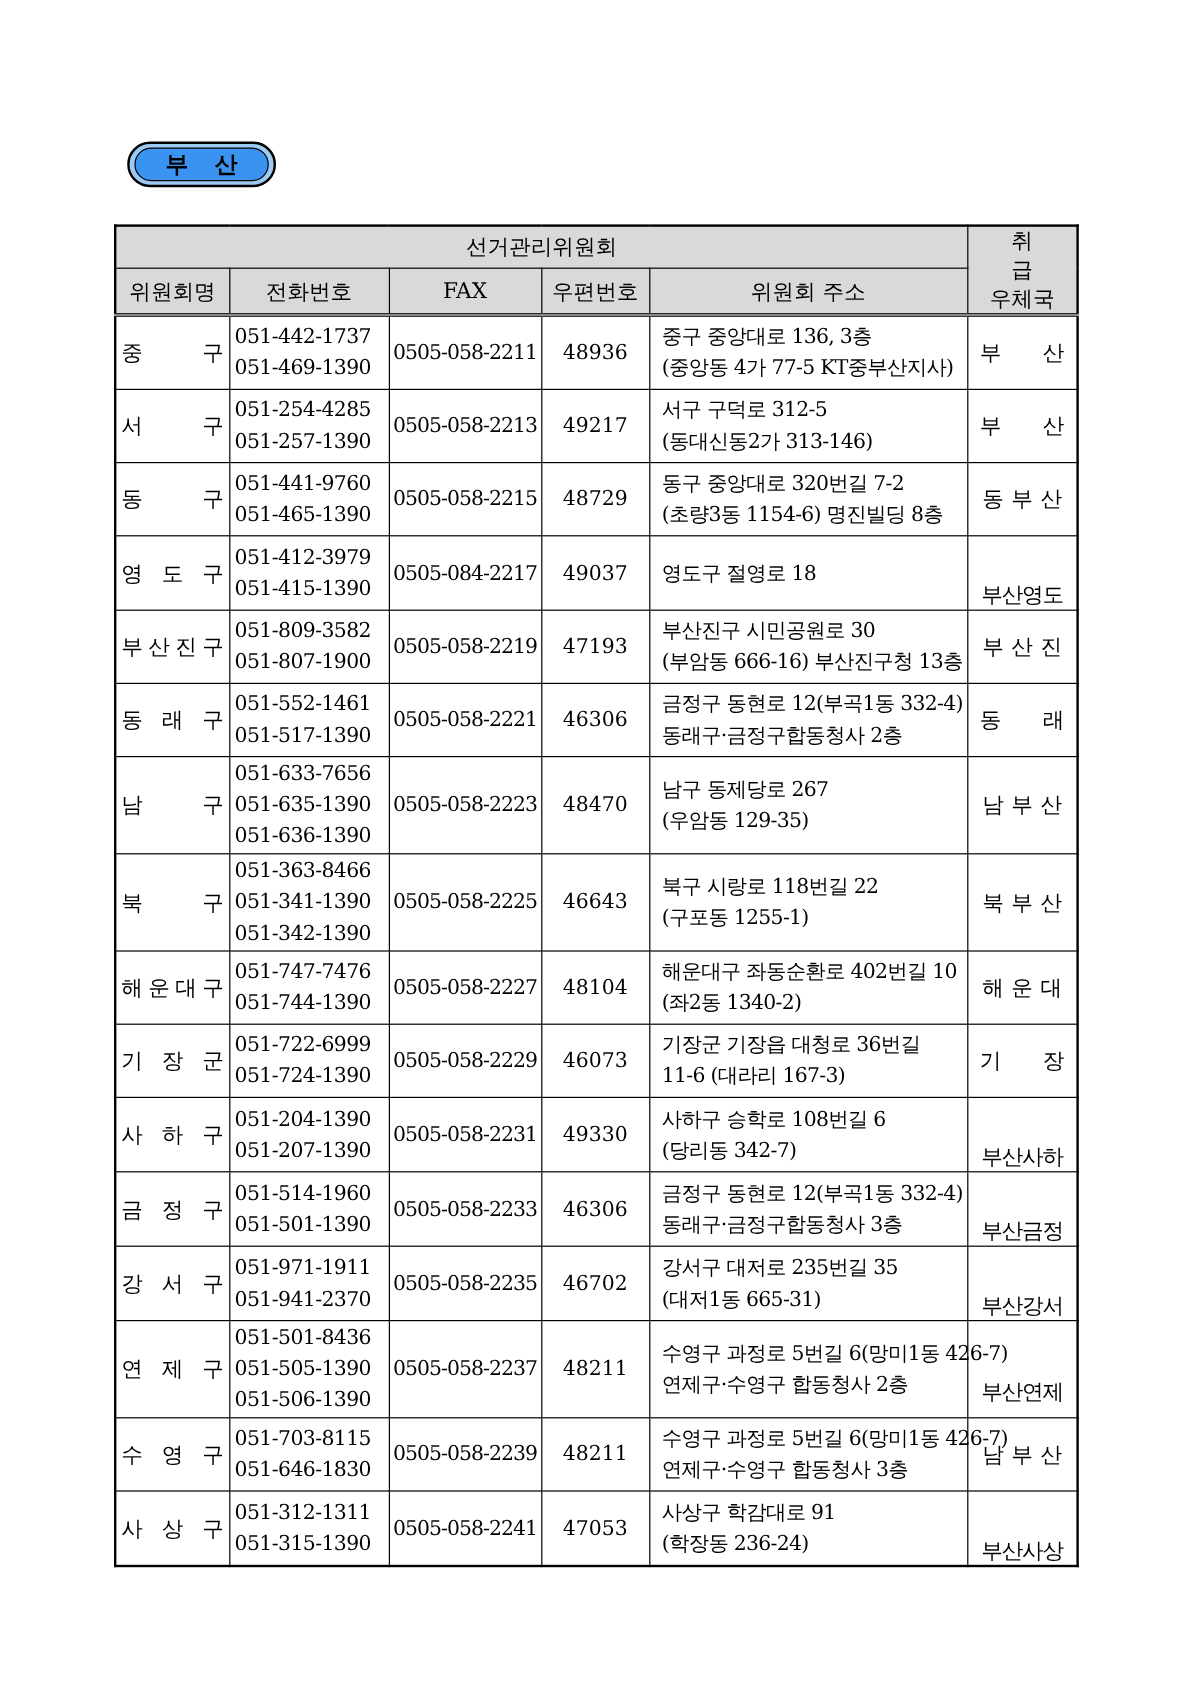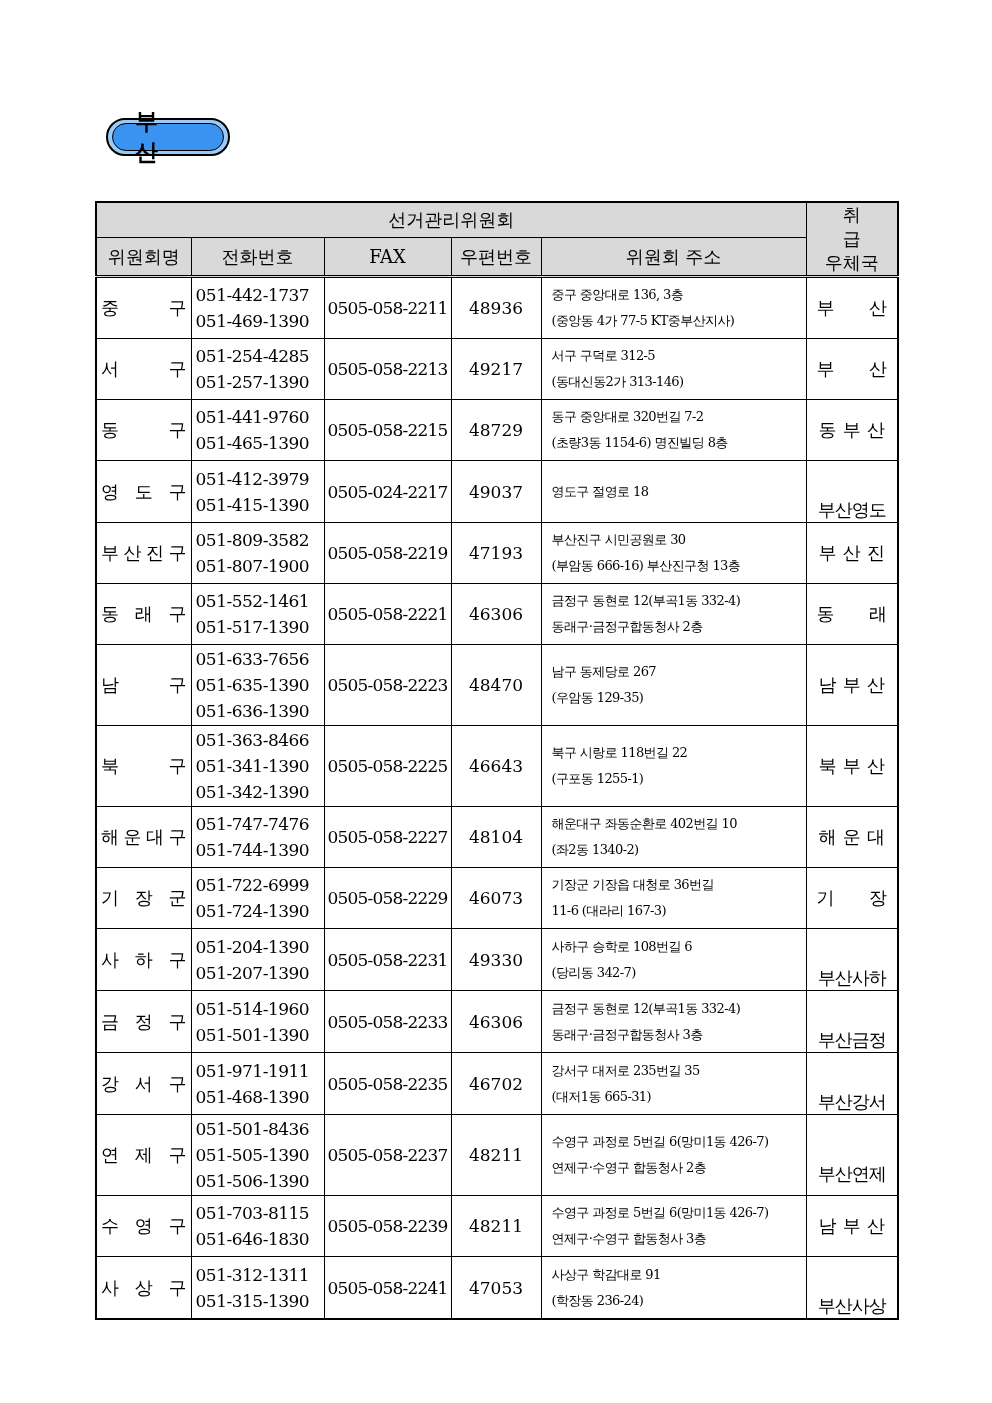--- a/index.html
+++ b/index.html
@@ -5,36 +5,36 @@
   html, body { margin:0; padding:0; background:#ffffff; }
   body { width:992px; height:1403px; position:relative; font-family:"DejaVu Serif","Liberation Serif",serif; color:#000; }
   .badge {
     position:absolute; left:106px; top:118px; width:124px; height:38px;
     box-sizing:border-box; border:2px solid #000; border-radius:20px;
     background:#9ccaf5; display:flex; align-items:center; justify-content:center;
   }
   .badge-inner {
     width:112px; height:28px; box-sizing:border-box; border:1.5px solid #000; border-radius:15px;
     background:#3a93f0; display:flex; align-items:center; justify-content:center;
-    font-family:"DejaVu Sans","Liberation Sans",sans-serif; font-weight:bold; font-size:23px; letter-spacing:22px; padding-left:22px;
+    font-family:"DejaVu Sans","Liberation Sans",sans-serif; font-weight:bold; font-size:19px; letter-spacing:22px; padding-left:22px;
   }
   table.dir {
-    position:absolute; left:95px; top:201px; width:804px;
+    position:absolute; left:95px; top:187px; width:804px;
     border-collapse:collapse; table-layout:fixed;
     border:2px solid #000; font-size:17px;
   }
   table.dir td, table.dir th { border:1px solid #000; padding:0; font-weight:normal; }
   th { background:#d9d9d9; height:30px; font-size:18px; }
   tr.hdr2 th { border-bottom:3px double #000; height:32px; }
   td { vertical-align:middle; }
   .name { display:flex; justify-content:space-between; padding:0 4px 0 4px; font-size:18px; }
   .phones div { line-height:26px; padding-left:4px; white-space:nowrap; letter-spacing:-0.5px; }
   .fax { text-align:center; white-space:nowrap; letter-spacing:-0.8px; }
   .zip { text-align:center; }
-  .addr div { line-height:26px; padding-left:10px; white-space:nowrap; letter-spacing:-0.6px; font-size:13px; }
+  .addr div { line-height:26px; padding-left:10px; white-space:nowrap; letter-spacing:-0.6px; font-size:17px; }
   .post { display:flex; justify-content:space-between; padding:0 10px 0 10px; font-size:18px; }
   .post.compact { justify-content:center; padding:0; letter-spacing:-1px;margin-top:37px; }
   tr.r2 td { height:60px; }
   tr.r3 td { height:80px; }
 </style>
 </head>
 <body>
 
 <div class="badge">
   <div class="badge-inner">부산</div>
@@ -144,21 +144,21 @@
           <div class="name">
             <span>영</span>
             <span>도</span>
             <span>구</span>
           </div>
         </td>
         <td class="phones">
           <div>051-412-3979</div>
           <div>051-415-1390</div>
         </td>
-        <td class="fax">0505-024-2217</td>
+        <td class="fax">0505-084-2217</td>
         <td class="zip">49037</td>
         <td class="addr">
           <div>영도구 절영로 18</div>
         </td>
         <td class="">
           <div class="post compact">
             <span>부산영도</span>
           </div>
         </td>
       </tr>
@@ -369,21 +369,21 @@
       <tr class="r2">
         <td class="">
           <div class="name">
             <span>강</span>
             <span>서</span>
             <span>구</span>
           </div>
         </td>
         <td class="phones">
           <div>051-971-1911</div>
-          <div>051-468-1390</div>
+          <div>051-941-2370</div>
         </td>
         <td class="fax">0505-058-2235</td>
         <td class="zip">46702</td>
         <td class="addr">
           <div>강서구 대저로 235번길 35</div>
           <div>(대저1동 665-31)</div>
         </td>
         <td class="">
           <div class="post compact">
             <span>부산강서</span>

